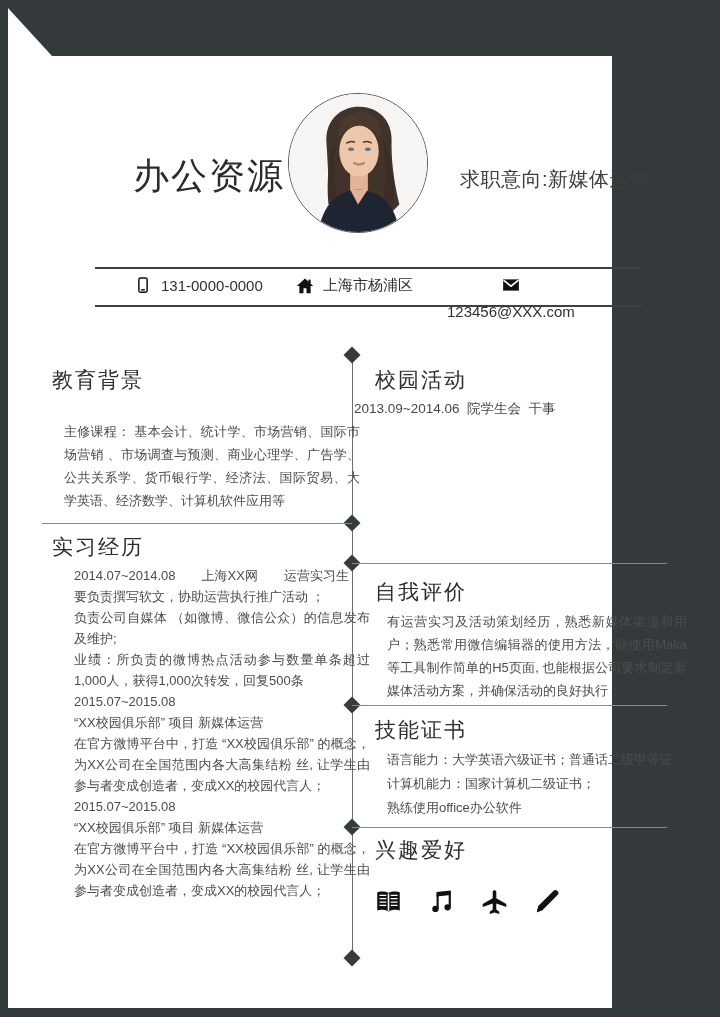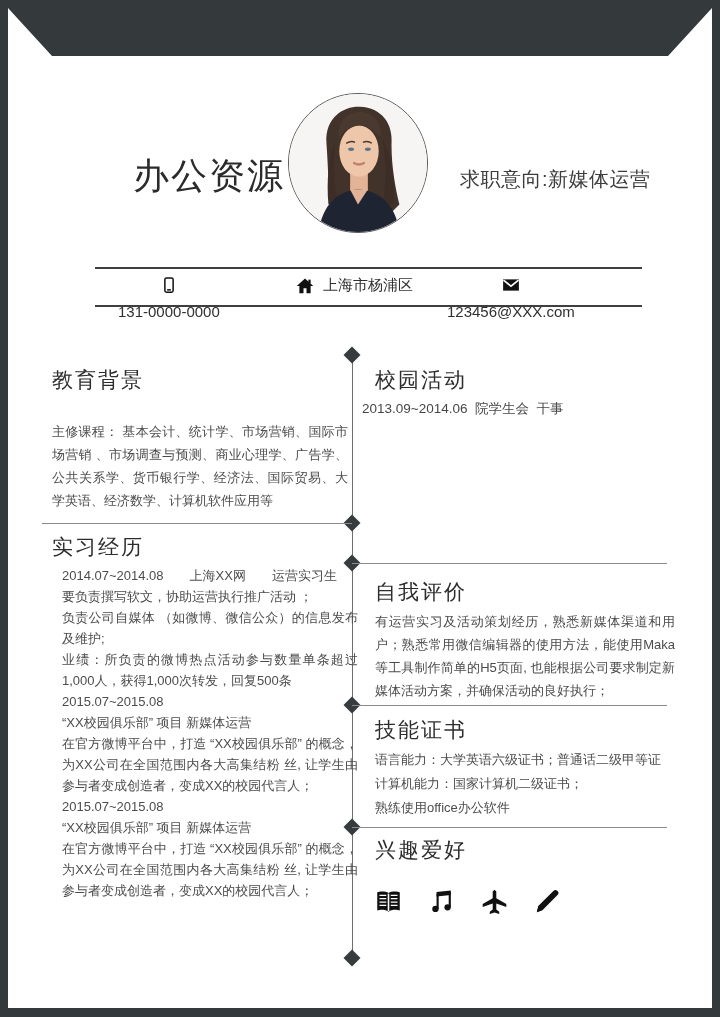--- a/index.html
+++ b/index.html
@@ -2,21 +2,21 @@
 <html><head>
 <meta charset="utf-8">
 <style>
   html,body{margin:0;padding:0;}
   body{
     width:720px;height:1017px;
     background:#343a3c;
     font-family:"Liberation Sans","DejaVu Sans",sans-serif;
     position:relative;overflow:hidden;
   }
-  #page{position:absolute;inset:0;width:720px;height:1017px;}
+  #page{position:absolute;inset:0;width:612px;height:1017px;}
   
   .sheet{
     position:absolute;inset:0;background:#ffffff;
     clip-path:polygon(8px 8px,52px 56px,668px 56px,712px 8px,712px 1008px,8px 1008px);
   }
   .abs{position:absolute;}
   
   .name{
     left:133px;top:152px;font-size:36px;letter-spacing:2px;
     color:#2b2b2b;font-weight:500;white-space:nowrap;
@@ -29,21 +29,21 @@
     border:1px solid #5a5a5a;overflow:hidden;background:#f5f4f2;box-sizing:border-box;
   }
   .photo-wrap svg{display:block;width:100%;height:100%;}
   
   .hline{height:2px;background:#3f3f3f;}
   .contact-item{display:flex;align-items:center;gap:9px;color:#303030;font-size:15px;white-space:nowrap;}
   .contact-item svg{width:18px;height:18px;}
   
   .sec-title{font-size:21px;font-weight:400;color:#2d2d2d;letter-spacing:2px;white-space:nowrap;}
   .meta{font-size:13.5px;color:#474747;white-space:pre;}
-  .body-text{font-size:13px;color:#4c4c4c;line-height:23px;white-space:pre-line;text-align:justify;}
+  .body-text{font-size:13px;color:#4c4c4c;line-height:23px;white-space:pre-line;text-align:justify;margin-left:12px;}
   .sep{height:1px;background:#8a8a8a;}
   .divider{width:1px;background:#6e6e6e;}
   .diamond{
     width:12px;height:12px;background:#363c3e;transform:rotate(45deg);
     position:absolute;
   }
   .hobby-icons{display:flex;gap:26px;align-items:center;}
   .hobby-icons svg{width:27px;height:27px;}
 </style>
 </head>
@@ -78,21 +78,21 @@
       <path d="M30 140 C34 112 50 98 70 97 C92 98 108 112 112 140 Z" fill="#1f2433"></path>
       <path d="M62 97 L70 112 L80 97 Z" fill="#e2b396"></path>
     </svg>
   </div>
 
   <div class="abs objective">求职意向:新媒体运营</div>
 
   <div class="abs hline" style="left:95px;top:267px;width:547px;"></div>
   <div class="abs hline" style="left:95px;top:305px;width:547px;"></div>
 
-  <div class="abs contact-item" style="left:118px;top:276px;flex-direction:column;">
+  <div class="abs contact-item" style="left:134px;top:276px;">
     <svg viewBox="0 0 24 24">
       <rect x="6.5" y="2.5" width="11" height="19" rx="2.2" fill="none" stroke="#111" stroke-width="2"></rect>
       <rect x="9.5" y="17.5" width="5" height="2" fill="#111"></rect>
     </svg>
     <span>131-0000-0000</span>
   </div>
 
   <div class="abs contact-item" style="left:296px;top:276px;">
     <svg viewBox="0 0 24 24">
       <path d="M12 2 L23 12 H19.5 V21.5 H14 V15 H10 V21.5 H4.5 V12 H1 Z" fill="#111"></path>
@@ -131,21 +131,21 @@
 负责公司自媒体 （如微博、微信公众）的信息发布及维护;
 业绩：所负责的微博热点活动参与数量单条超过1,000人，获得1,000次转发，回复500条
 2015.07~2015.08
 “XX校园俱乐部” 项目  新媒体运营
 在官方微博平台中，打造 “XX校园俱乐部” 的概念，为XX公司在全国范围内各大高集结粉 丝, 让学生由参与者变成创造者，变成XX的校园代言人；
 2015.07~2015.08
 “XX校园俱乐部” 项目  新媒体运营
 在官方微博平台中，打造 “XX校园俱乐部” 的概念，为XX公司在全国范围内各大高集结粉 丝, 让学生由参与者变成创造者，变成XX的校园代言人；</div>
 
   <div class="abs sec-title" style="left:375px;top:366px;">校园活动</div>
-  <div class="abs meta" style="left:362px;top:400px;text-align:center;">2013.09~2014.06  院学生会  干事</div>
+  <div class="abs meta" style="left:354px;top:400px;text-align:center;">2013.09~2014.06  院学生会  干事</div>
 
   <div class="abs sec-title" style="left:375px;top:578px;">自我评价</div>
   <div class="abs body-text" style="left:375px;top:610px;width:300px;">有运营实习及活动策划经历，熟悉新媒体渠道和用户；熟悉常用微信编辑器的使用方法，能使用Maka等工具制作简单的H5页面, 也能根据公司要求制定新媒体活动方案，并确保活动的良好执行；</div>
 
   <div class="abs sec-title" style="left:375px;top:716px;">技能证书</div>
   <div class="abs body-text" style="left:375px;top:748px;width:300px;line-height:24px;">语言能力：大学英语六级证书；普通话二级甲等证
 计算机能力：国家计算机二级证书；
 熟练使用office办公软件</div>
 
   <div class="abs sec-title" style="left:375px;top:836px;">兴趣爱好</div>

